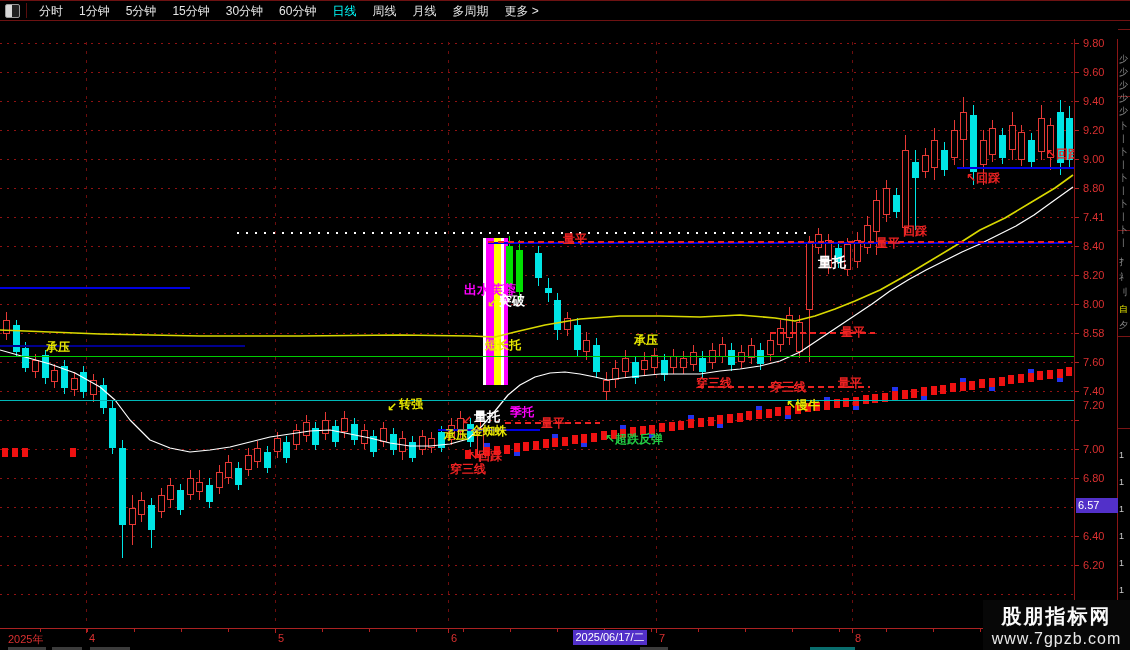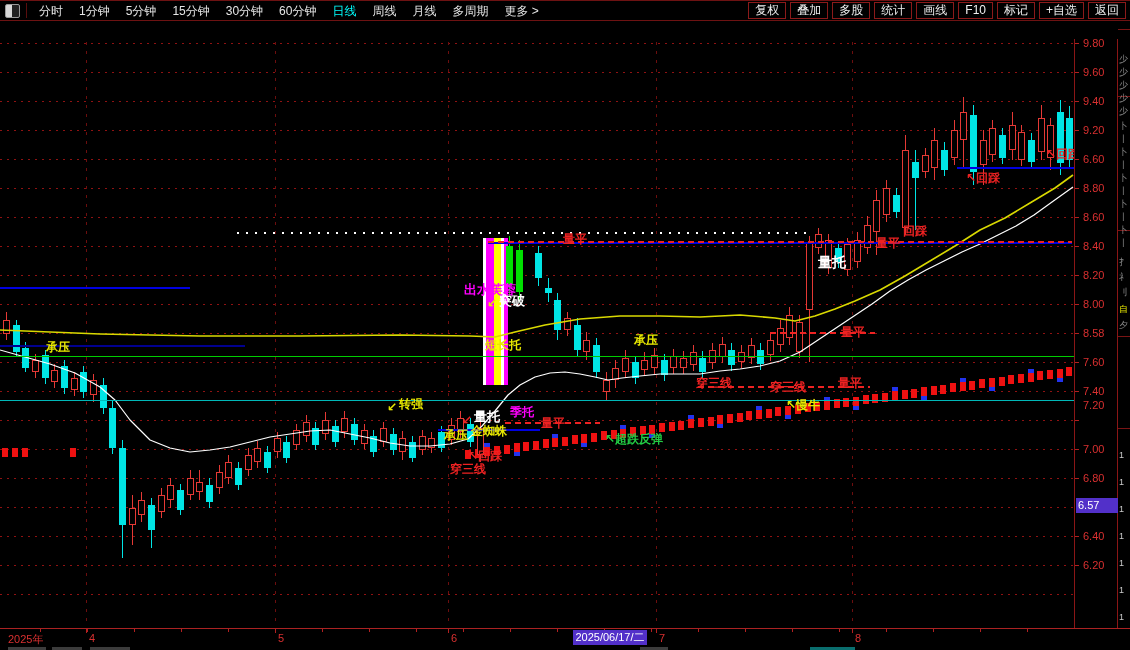--- a/index.html
+++ b/index.html
@@ -71,31 +71,20 @@
 </style>
 </head>
 <body>
 
 <div id="stage">
 
   <div id="toolbar">
     <span class="win-icon"></span>
     <span class="tb-sep"></span>
     <span id="periods"><span class="period">分时</span><span class="period">1分钟</span><span class="period">5分钟</span><span class="period">15分钟</span><span class="period">30分钟</span><span class="period">60分钟</span><span class="period active">日线</span><span class="period">周线</span><span class="period">月线</span><span class="period">多周期</span><span class="period">更多 &gt;</span></span>
-    <span id="tb-right">
-        <span class="tb-btn">复权</span>
-        <span class="tb-btn">叠加</span>
-        <span class="tb-btn">多股</span>
-        <span class="tb-btn">统计</span>
-        <span class="tb-btn">画线</span>
-        <span class="tb-btn">F10</span>
-        <span class="tb-btn">标记</span>
-        <span class="tb-btn">+自选</span>
-        <span class="tb-btn">返回</span>
-      </span>
   </div>
 
 
   <div id="chart-clip">
       <div class="hgrid" style="top: 43px;"></div>
       <div class="hgrid" style="top: 72px;"></div>
       <div class="hgrid" style="top: 101px;"></div>
       <div class="hgrid" style="top: 130px;"></div>
       <div class="hgrid" style="top: 159px;"></div>
       <div class="hgrid" style="top: 188px;"></div>
@@ -472,25 +461,25 @@
 
   <div id="yaxis">
       <div class="ylab" style="top: -2px;">9.80</div>
       <div class="ytick" style="top: 4px;"></div>
       <div class="ylab" style="top: 27px;">9.60</div>
       <div class="ytick" style="top: 33px;"></div>
       <div class="ylab" style="top: 56px;">9.40</div>
       <div class="ytick" style="top: 62px;"></div>
       <div class="ylab" style="top: 85px;">9.20</div>
       <div class="ytick" style="top: 91px;"></div>
-      <div class="ylab" style="top: 114px;">6.60</div>
+      <div class="ylab" style="top: 114px;">9.00</div>
       <div class="ytick" style="top: 120px;"></div>
       <div class="ylab" style="top: 143px;">8.80</div>
       <div class="ytick" style="top: 149px;"></div>
-      <div class="ylab" style="top: 172px;">8.60</div>
+      <div class="ylab" style="top: 172px;">7.41</div>
       <div class="ytick" style="top: 178px;"></div>
       <div class="ylab" style="top: 201px;">8.40</div>
       <div class="ytick" style="top: 207px;"></div>
       <div class="ylab" style="top: 230px;">8.20</div>
       <div class="ytick" style="top: 236px;"></div>
       <div class="ylab" style="top: 259px;">8.00</div>
       <div class="ytick" style="top: 265px;"></div>
       <div class="ylab" style="top: 288px;">8.58</div>
       <div class="ytick" style="top: 294px;"></div>
       <div class="ylab" style="top: 317px;">7.60</div>
@@ -582,13 +571,17 @@
       <div class="xhl" style="left: 573px; width: 74px;">2025/06/17/二</div>
     </div>
   <div id="bottomclip">
       <div class="bfrag" style="left: 8px; width: 38px;"></div>
       <div class="bfrag" style="left: 52px; width: 30px;"></div>
       <div class="bfrag" style="left: 90px; width: 40px;"></div>
       <div class="bfrag" style="left: 640px; width: 28px;"></div>
       <div class="bfrag" style="left: 810px; width: 45px; background: rgb(10, 110, 110);"></div>
     </div>
 
+  <div id="watermark">
+    <div id="wm1">股朋指标网</div>
+    <div id="wm2">www.7gpzb.com</div>
+  </div>
 </div>
 
 </body></html>

